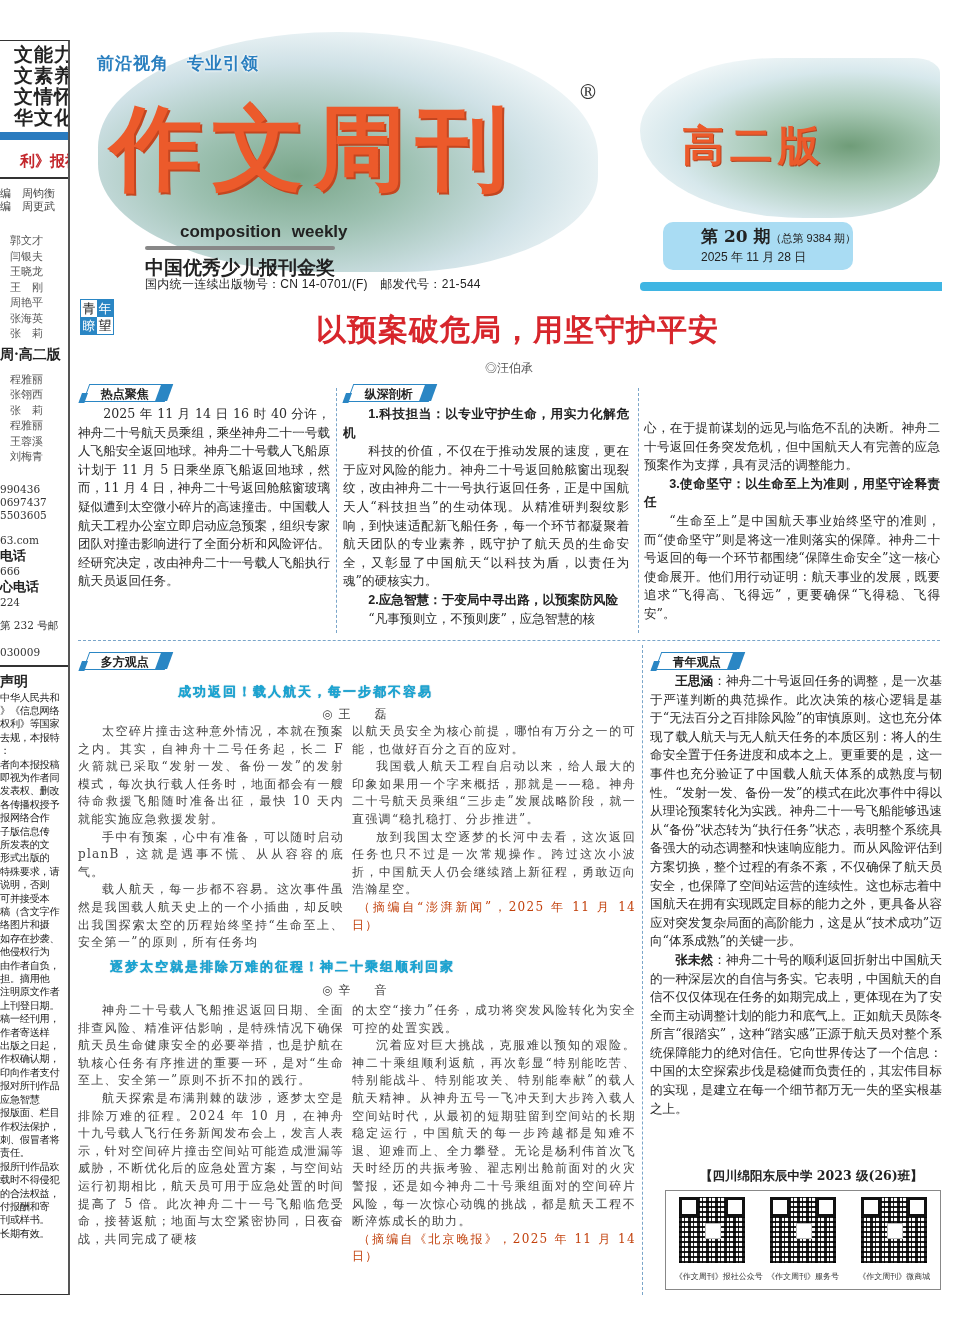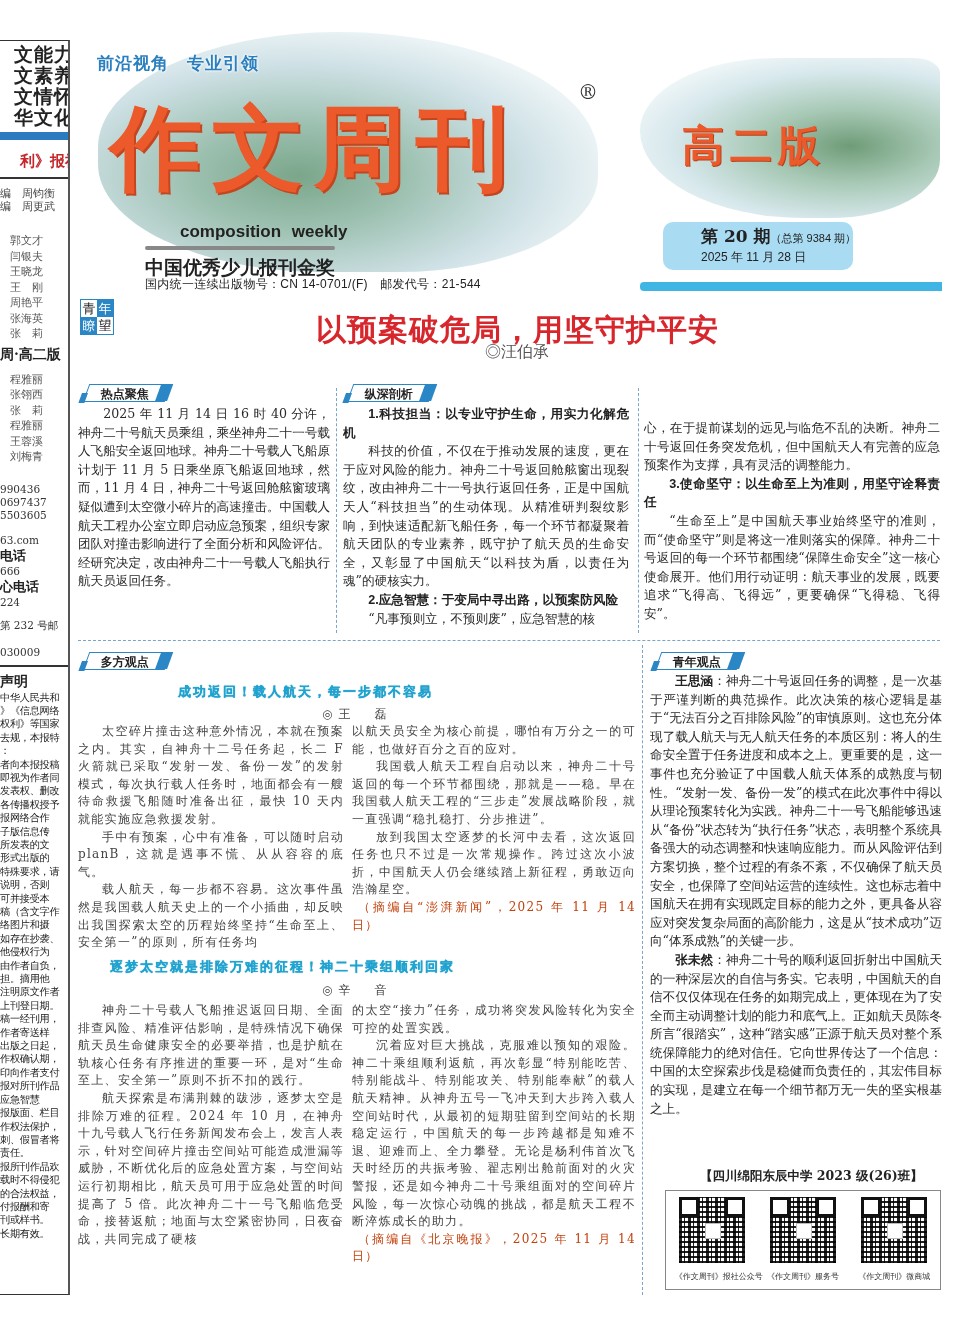--- a/index.html
+++ b/index.html
@@ -30,21 +30,21 @@
 .edition{position:absolute;left:682px;top:118px;font-family:"Liberation Sans",sans-serif;font-size:42px;font-weight:bold;color:#ec5a2b;letter-spacing:6px;text-shadow:1px 1px 0 #b4421f}
 .issuebox{position:absolute;left:663px;top:222px;width:190px;height:48px;background:#a9dcf3;border-radius:10px}
 .issue-no{position:absolute;left:38px;top:3px;font-size:17px;font-weight:bold;white-space:nowrap}
 .issue-no span{font-family:"Liberation Sans",sans-serif;font-size:11px;font-weight:normal}
 .issue-date{position:absolute;left:38px;top:27px;font-family:"Liberation Sans",sans-serif;font-size:12px}
 .bluestripe{position:absolute;left:640px;top:282px;width:302px;height:9px;background:#3fb5e3;border-radius:4px 0 0 4px}
 
 .colbadge{position:absolute;left:80px;top:299px;width:34px;height:36px;display:grid;grid-template-columns:1fr 1fr;grid-template-rows:1fr 1fr;font-family:"Liberation Sans",sans-serif;font-size:13px;line-height:17px;text-align:center;border:1px solid #2a86c4}
 .colbadge .w{background:#fff;color:#222}.colbadge .b{background:#2a86c4;color:#fff}
 .headline{position:absolute;left:0;width:980px;top:310px;text-align:center;font-size:30px;font-weight:bold;color:#d7262c;letter-spacing:1px;padding-left:55px}
-.byline{position:absolute;top:342px;left:485px;font-family:"Liberation Sans",sans-serif;font-size:16px;color:#555}
+.byline{position:absolute;top:360px;left:485px;font-family:"Liberation Sans",sans-serif;font-size:12px;color:#555}
 
 .tag{position:absolute;height:18px;padding:0 18px 0 14px;font-family:"Liberation Sans",sans-serif;font-size:12px;font-weight:bold;line-height:18px;color:#222;background:#fff;border:1.5px solid #2a86c4;transform:skewX(-20deg);white-space:nowrap}
 .tag span{display:inline-block;transform:skewX(20deg)}
 .tag:after{content:"";position:absolute;right:-3px;top:-1px;width:12px;height:17px;background:#2a86c4}
 .tag:before{content:"";position:absolute;left:-5px;bottom:-2px;width:6px;height:10px;background:#2a86c4}
 .para{position:absolute;font-size:12.6px;line-height:18.6px;text-align:justify;color:#2a2a2a}
 .para p{text-indent:2em}
 .para p.noind{text-indent:0}
 .para .bh{font-family:"Liberation Sans",sans-serif;font-weight:bold;color:#222}
 .dash-h{position:absolute;height:0;border-top:1.5px dashed #7aa5c9}
@@ -209,21 +209,21 @@
 <div class="tag" style="left:86px;top:652px"><span>多方观点</span></div>
 <div class="subtitle" style="left:178px;top:683px">成功返回！载人航天，每一步都不容易</div>
 <div class="auth" style="left:322px;top:706px">◎王　磊</div>
 <div class="para2" style="left:78px;top:723px;width:266px">
   <p>太空碎片撞击这种意外情况，本就在预案之内。其实，自神舟十二号任务起，长二 F 火箭就已采取“发射一发、备份一发”的发射模式，每次执行载人任务时，地面都会有一艘待命救援飞船随时准备出征，最快 10 天内就能实施应急救援发射。</p>
   <p>手中有预案，心中有准备，可以随时启动 planB，这就是遇事不慌、从从容容的底气。</p>
   <p id="a1p2a">载人航天，每一步都不容易。这次事件虽然是我国载人航天史上的一个小插曲，却反映出我国探索太空的历程始终坚持“生命至上、安全第一”的原则，所有任务均</p>
 </div>
 <div class="para2" style="left:352px;top:723px;width:284px">
   <p class="noind" id="a1p2b">以航天员安全为核心前提，哪怕有万分之一的可能，也做好百分之百的应对。</p>
-  <p>我国载人航天工程自启动以来，神舟二十号返回的每一个环节都围绕，那就是——稳。早在我国载人航天工程的“三步走”发展战略阶段，就一直强调“稳扎稳打、分步推进”。</p>
+  <p>我国载人航天工程自启动以来，给人最大的印象如果用一个字来概括，那就是——稳。神舟二十号航天员乘组“三步走”发展战略阶段，就一直强调“稳扎稳打、分步推进”。</p>
   <p>放到我国太空逐梦的长河中去看，这次返回任务也只不过是一次常规操作。跨过这次小波折，中国航天人仍会继续踏上新征程，勇敢迈向浩瀚星空。</p>
   <p class="src">（摘编自“澎湃新闻”，2025 年 11 月 14 日）</p>
 </div>
 
 <div class="subtitle" style="left:110px;top:958px">逐梦太空就是排除万难的征程！神二十乘组顺利回家</div>
 <div class="auth" style="left:322px;top:982px">◎辛　音</div>
 <div class="para2" style="left:78px;top:1002px;width:266px">
   <p>神舟二十号载人飞船推迟返回日期、全面排查风险、精准评估影响，是特殊情况下确保航天员生命健康安全的必要举措，也是护航在轨核心任务有序推进的重要一环，是对“生命至上、安全第一”原则不折不扣的践行。</p>
   <p id="a2p1a">航天探索是布满荆棘的跋涉，逐梦太空是排除万难的征程。2024 年 10 月，在神舟十九号载人飞行任务新闻发布会上，发言人表示，针对空间碎片撞击空间站可能造成泄漏等威胁，不断优化后的应急处置方案，与空间站运行初期相比，航天员可用于应急处置的时间提高了 5 倍。此次神舟二十一号飞船临危受命，接替返航；地面与太空紧密协同，日夜奋战，共同完成了硬核</p>
 </div>

